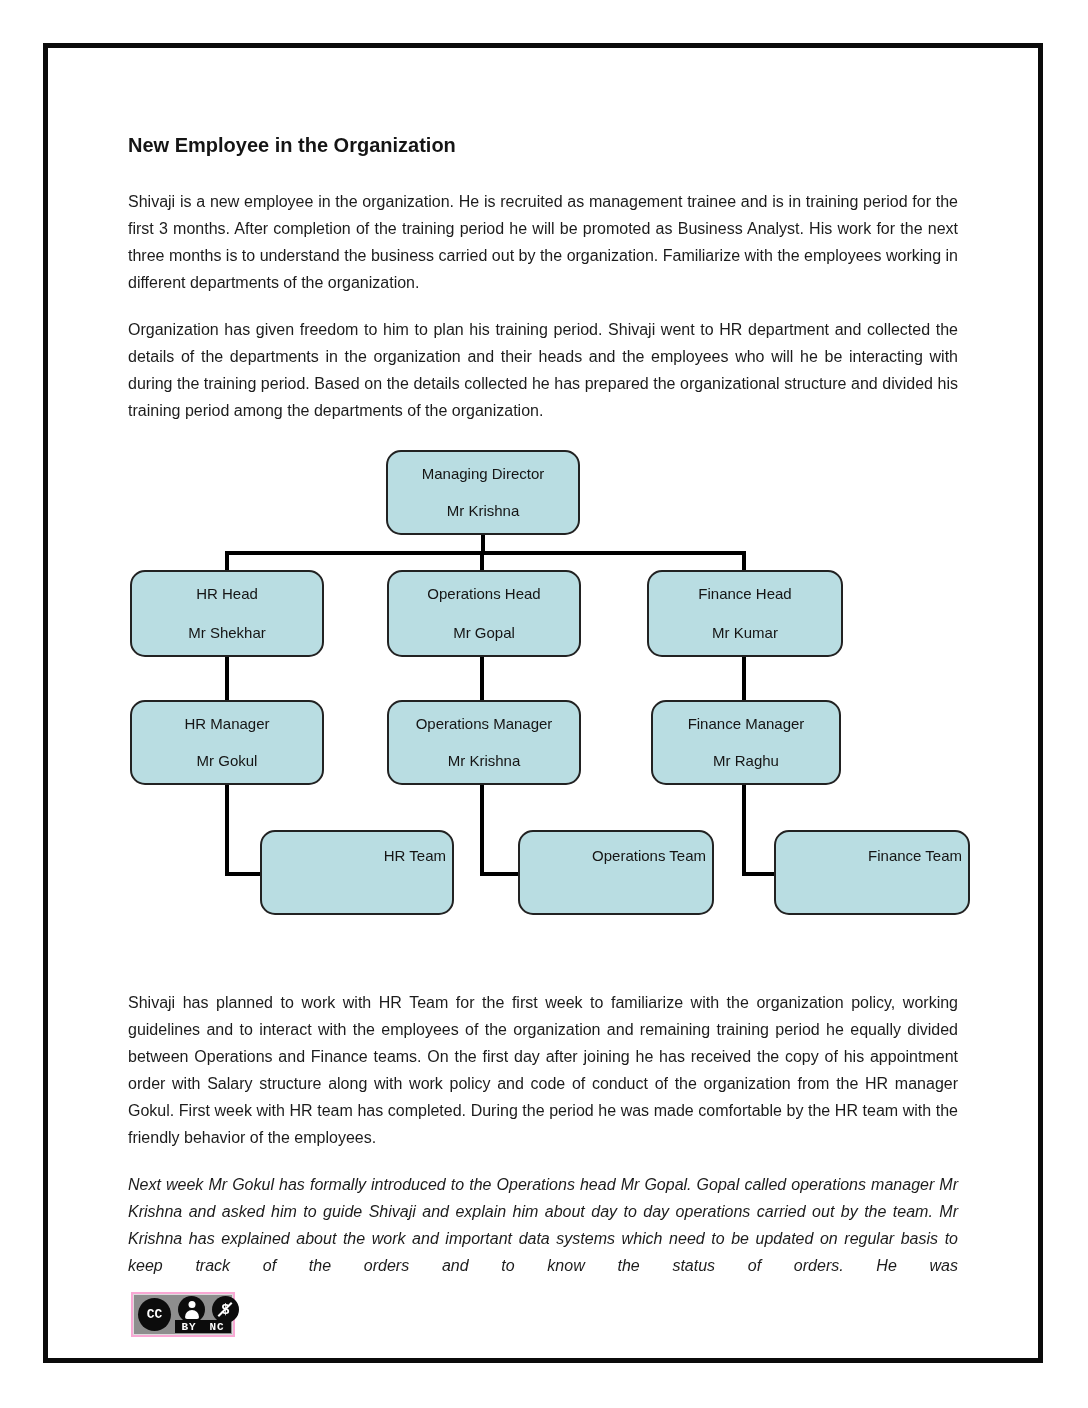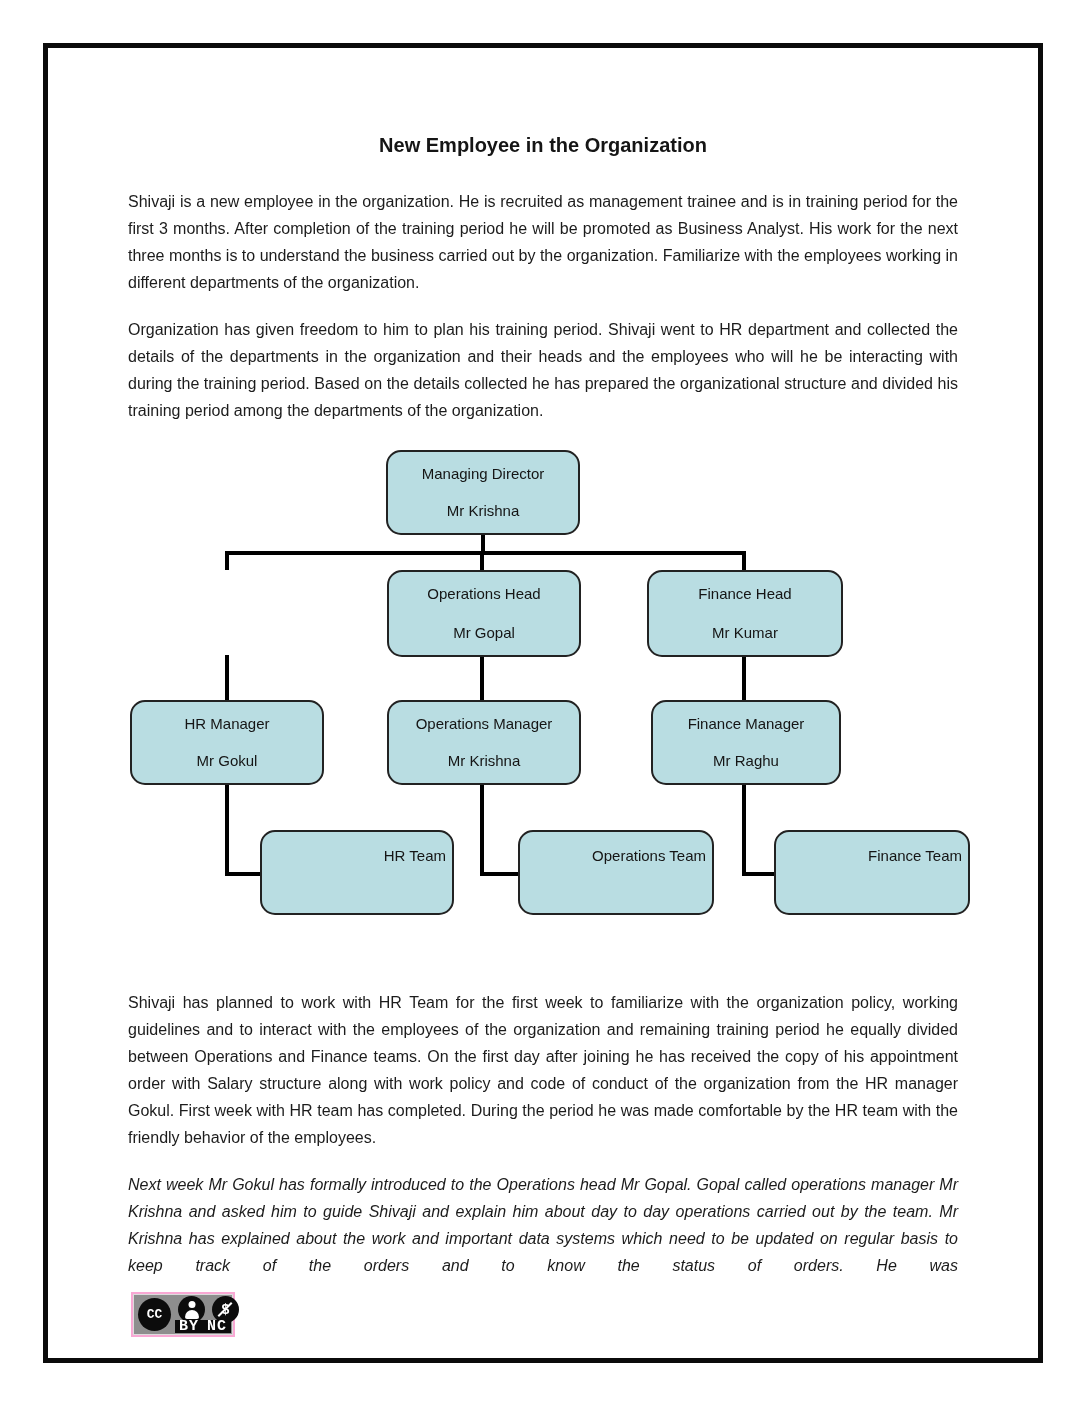--- a/index.html
+++ b/index.html
@@ -12,21 +12,20 @@
   .page-frame {
     position:absolute; left:43px; top:43px;
     width:1000px; height:1320px;
     border:5px solid #0b0b0b;
     background:#ffffff;
     overflow:hidden;
   }
   .content { padding:0 80px; }
   .doc-title {
     margin-top:84px;
-    text-align:center;
     font-size:20px; line-height:26px; font-weight:bold;
     color:#151515;
   }
   p.body-par {
     font-size:16px; line-height:27px;
     text-align:justify;
     color:#1c1c1c;
   }
   .par-1 { margin-top:30px; }
   .par-2 { margin-top:20px; }
@@ -92,21 +91,21 @@
     position:absolute; left:12px; top:4px;
     width:2px; height:19px; background:#ffffff;
     transform:rotate(45deg);
   }
   .label-bar {
     position:absolute; left:42px; right:2px; bottom:2px; height:13px;
     background:#0c0c0c;
     display:flex;
   }
   .label-bar span {
-    flex:1; color:#ffffff; font-size:15px; font-weight:bold;
+    flex:1; color:#ffffff; font-size:11px; font-weight:bold;
     display:flex; align-items:center; justify-content:center;
     letter-spacing:1px;
   }
 </style>
 </head>
 <body>
 
 <div class="page-frame">
   <div class="content">
 
@@ -130,20 +129,24 @@
       <div class="line" style="left:352px;top:343px;width:4px;height:91px"></div>
       <div class="line" style="left:352px;top:430px;width:41px;height:4px"></div>
       <div class="line" style="left:614px;top:343px;width:4px;height:91px"></div>
       <div class="line" style="left:614px;top:430px;width:35px;height:4px"></div>
 
       <div class="node" style="left:258px;top:8px;width:194px;height:85px">
         <span>Managing Director</span>
         <span>Mr Krishna</span>
       </div>
 
+      <div class="node" style="left:2px;top:128px;width:194px;height:87px">
+        <span>HR Head</span>
+        <span>Mr Shekhar</span>
+      </div>
       <div class="node" style="left:259px;top:128px;width:194px;height:87px">
         <span>Operations Head</span>
         <span>Mr Gopal</span>
       </div>
       <div class="node" style="left:519px;top:128px;width:196px;height:87px">
         <span>Finance Head</span>
         <span>Mr Kumar</span>
       </div>
 
       <div class="node" style="left:2px;top:258px;width:194px;height:85px">

